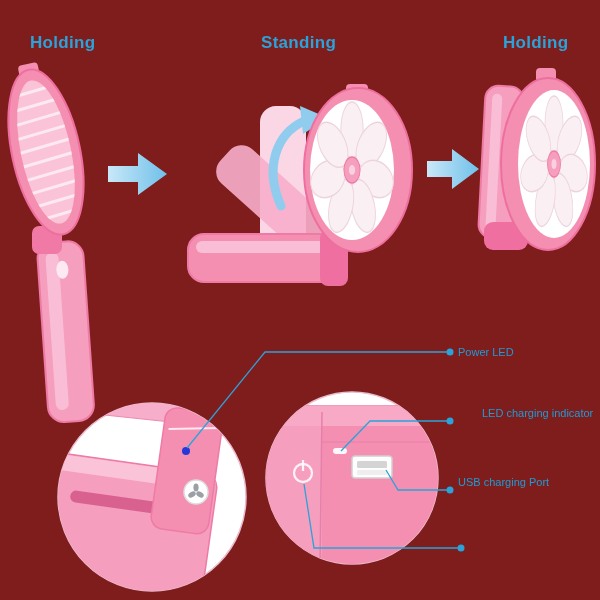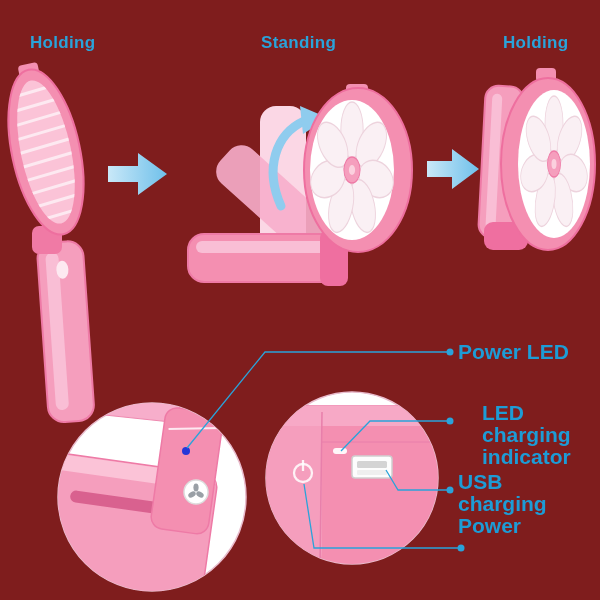--- a/index.html
+++ b/index.html
@@ -6,21 +6,21 @@
   .canvas{
     position:relative;width:600px;height:600px;background:#7f1d1d;
     font-family:"Liberation Sans",sans-serif;overflow:hidden;
   }
   .art{position:absolute;left:0;top:0;width:600px;height:600px;}
   .stage-label{
     position:absolute;color:#2aa3da;font-size:17px;font-weight:600;
     letter-spacing:.3px;white-space:nowrap;
   }
   .callout-label{
-    position:absolute;color:#1d9cd6;font-size:21px;font-weight:700;
+    position:absolute;color:#1d9cd6;font-size:11px;font-weight:400;
     line-height:22px;
   }
 </style>
 </head>
 <body>
 
 <div class="canvas">
 
   <svg class="art" viewBox="0 0 600 600">
     <defs>
@@ -182,15 +182,15 @@
       <circle cx="461" cy="548" r="3.5"></circle>
     </g>
   </svg>
 
   <div class="stage-label" style="left:30px;top:33px">Holding</div>
   <div class="stage-label" style="left:261px;top:33px">Standing</div>
   <div class="stage-label" style="left:503px;top:33px">Holding</div>
 
   <div class="callout-label" style="left:458px;top:341px">Power LED</div>
   <div class="callout-label" style="left:482px;top:402px;width:126px">LED charging indicator</div>
-  <div class="callout-label" style="left:458px;top:471px;width:126px">USB charging Power</div>
+  <div class="callout-label" style="left:458px;top:471px;width:126px">USB charging Port</div>
 
 </div>
 
 </body></html>

